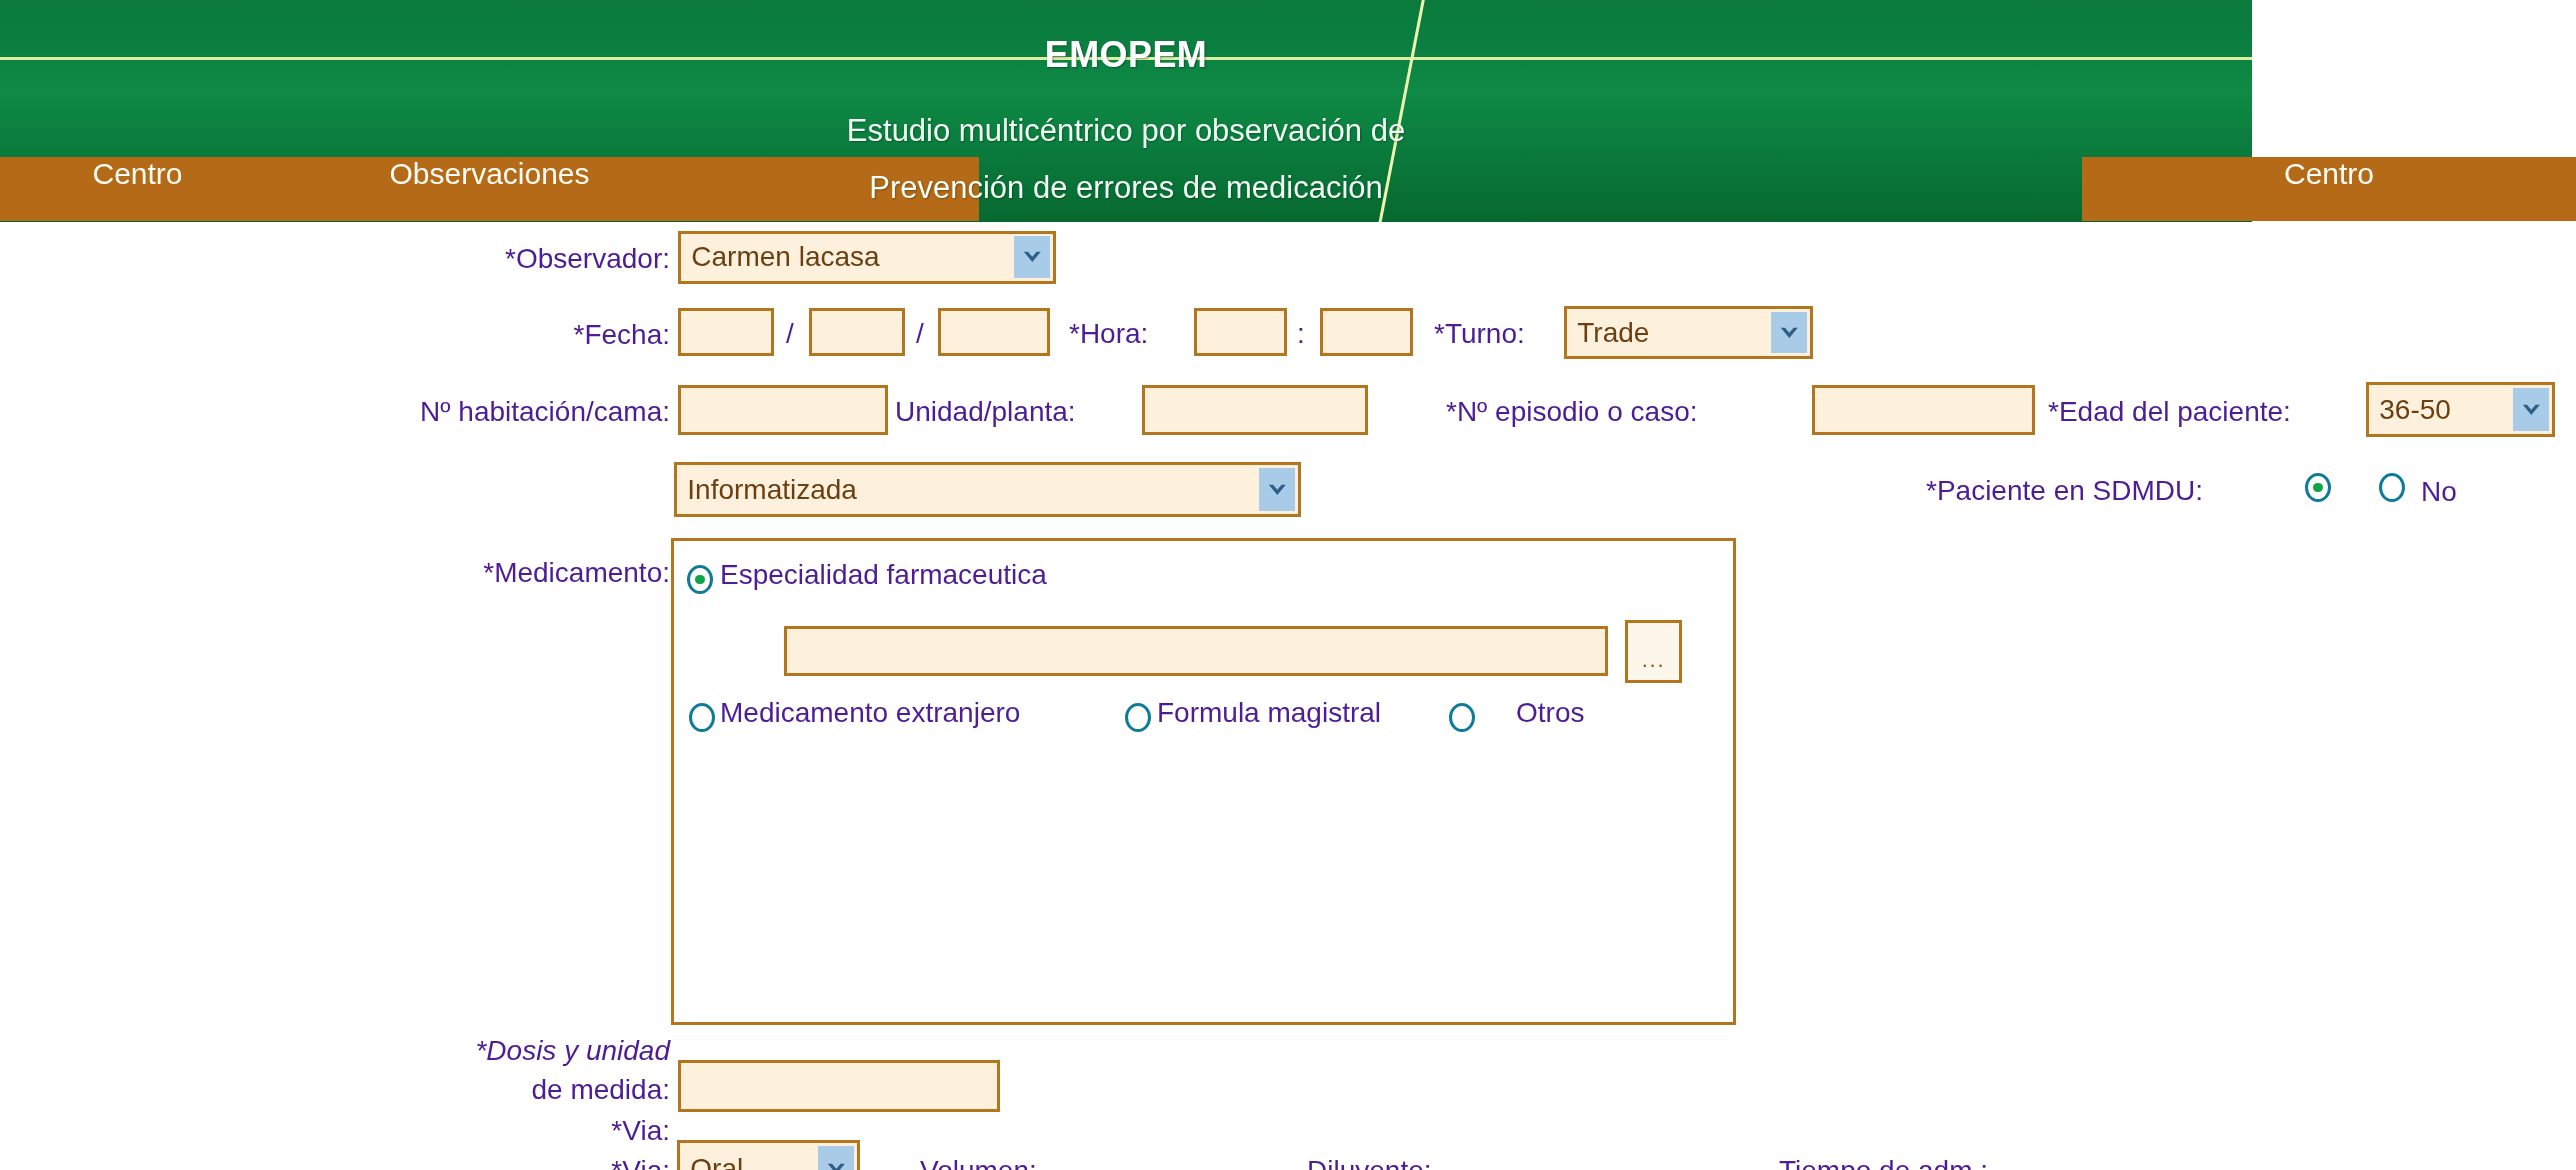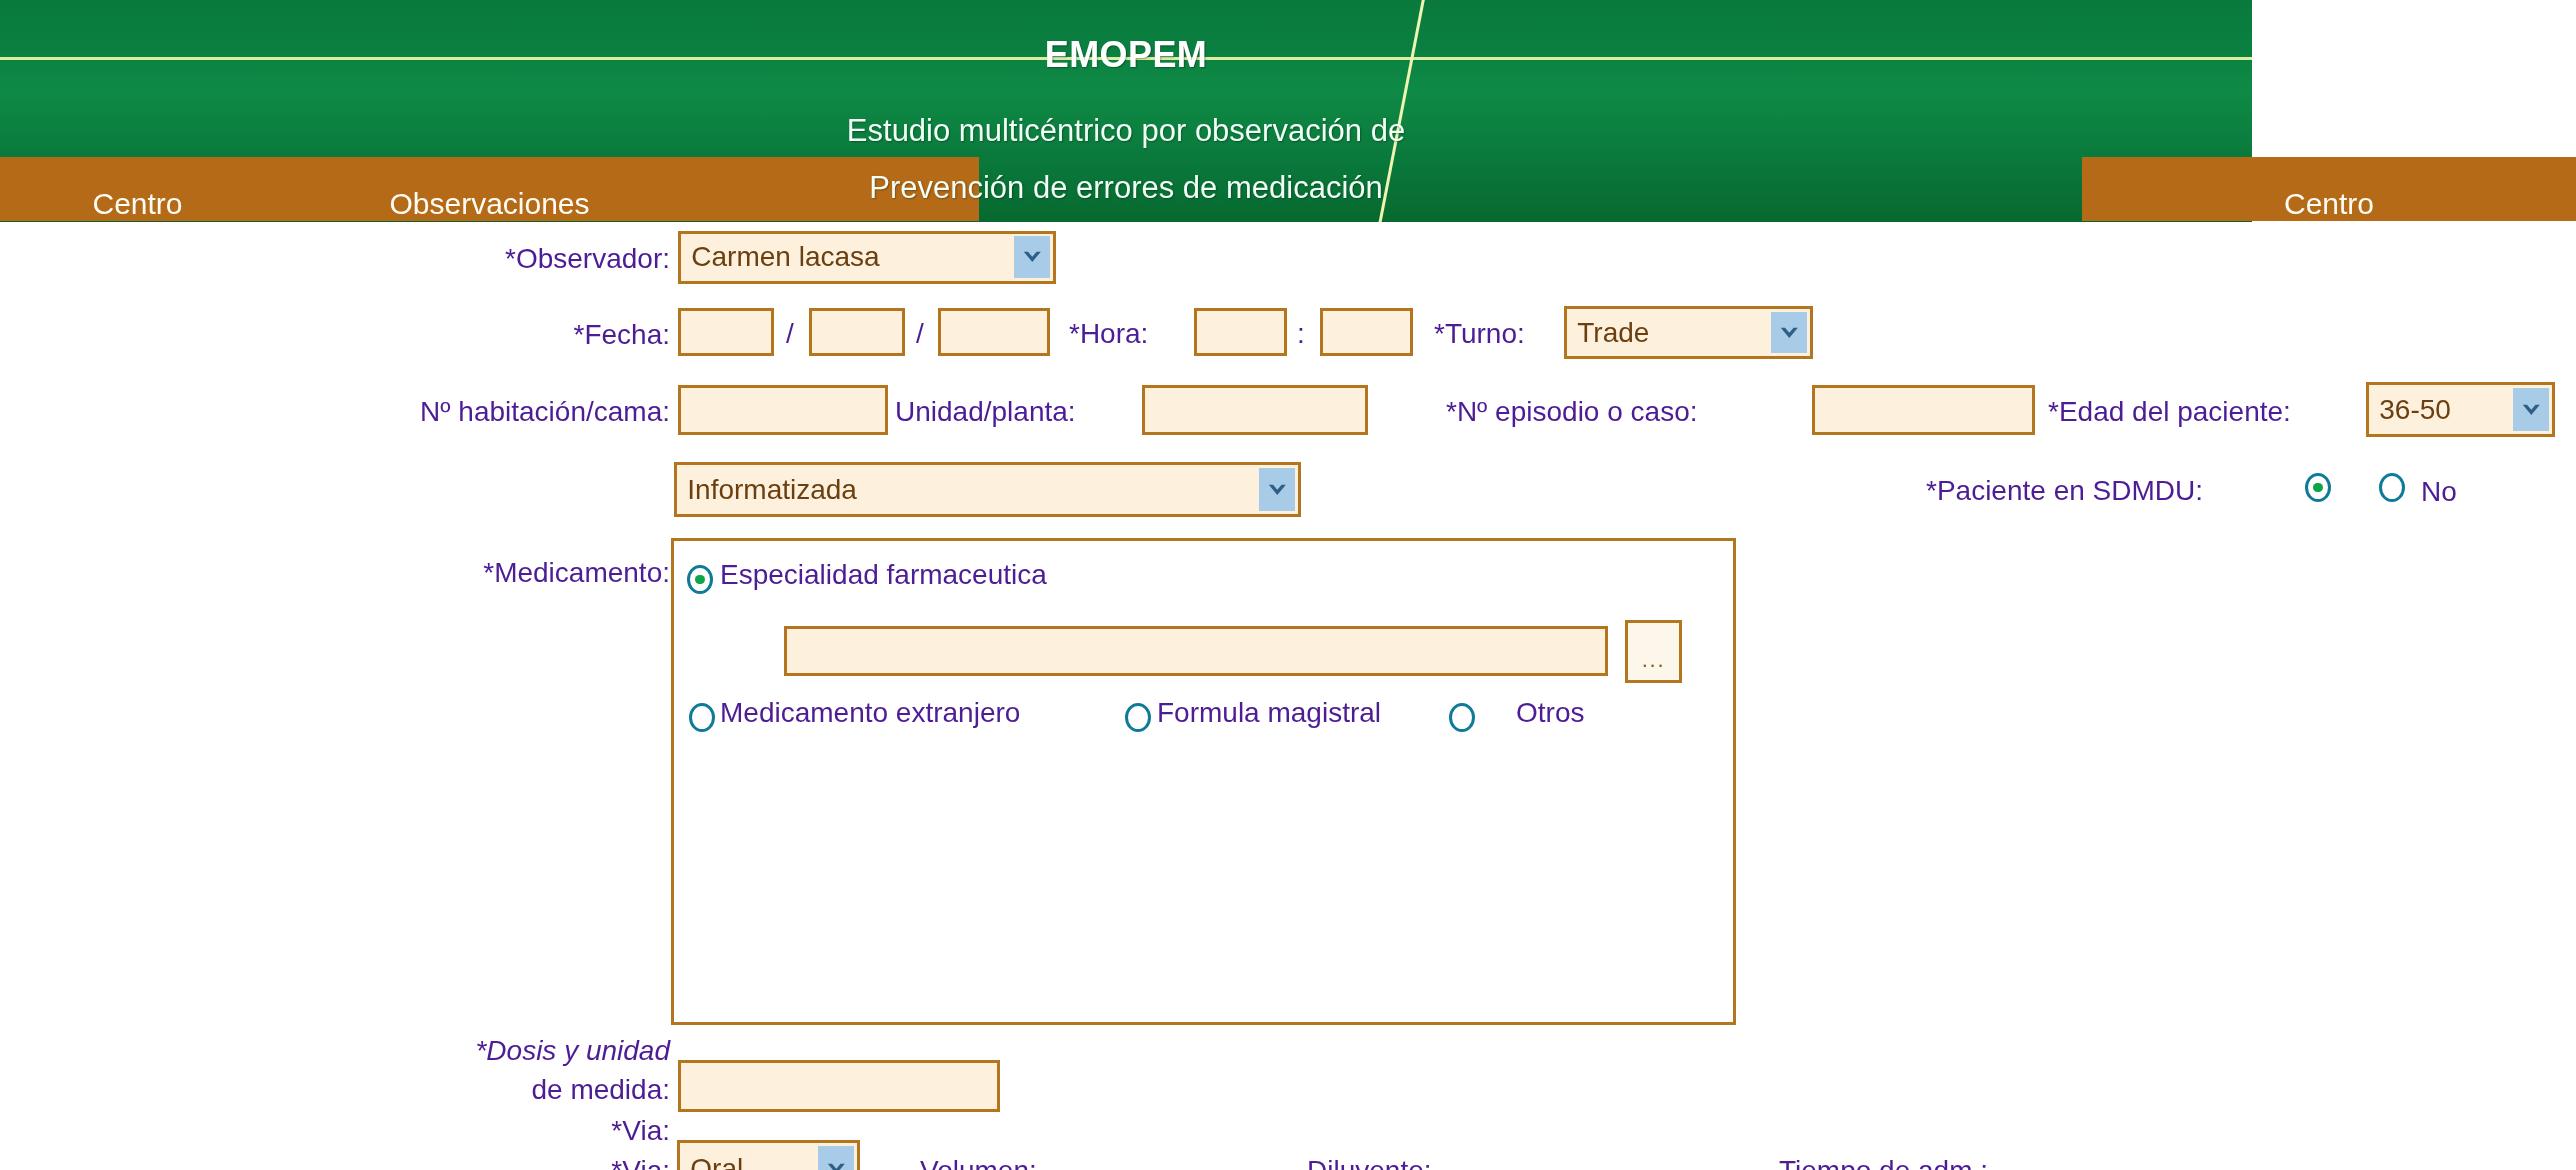--- a/index.html
+++ b/index.html
@@ -55,21 +55,21 @@
     text-shadow:0.9px 0.9px 1.7px rgba(0,0,0,.3);
   }
 
   
   .nav{
     position:absolute;left:0;top:157px;width:2576px;height:64px;z-index:2;
   }
   .nav-seg{
     position:absolute;top:0;height:64px;
     background:#b46a16;
-    display:flex;align-items:flex-end;justify-content:center;
+    display:flex;align-items:flex-start;justify-content:center;
     color:#fffdf6;font-size:30px;
   }
   .nav-centro{left:0;width:979px;}
   .nav-centro span{margin-left:-704px;}
   .nav-obs{left:0;width:979px;}
   .nav-obs span{}
   .nav-ayuda{left:2082px;width:494px;}
 
   
   .form{

